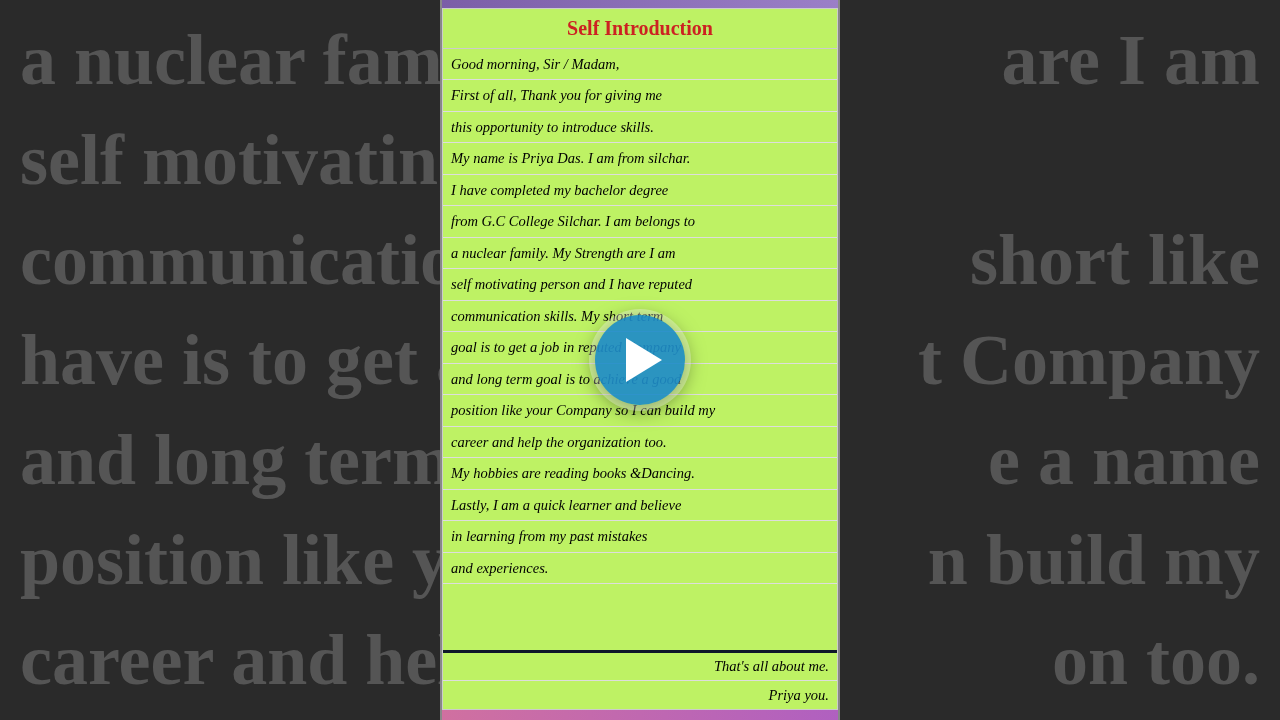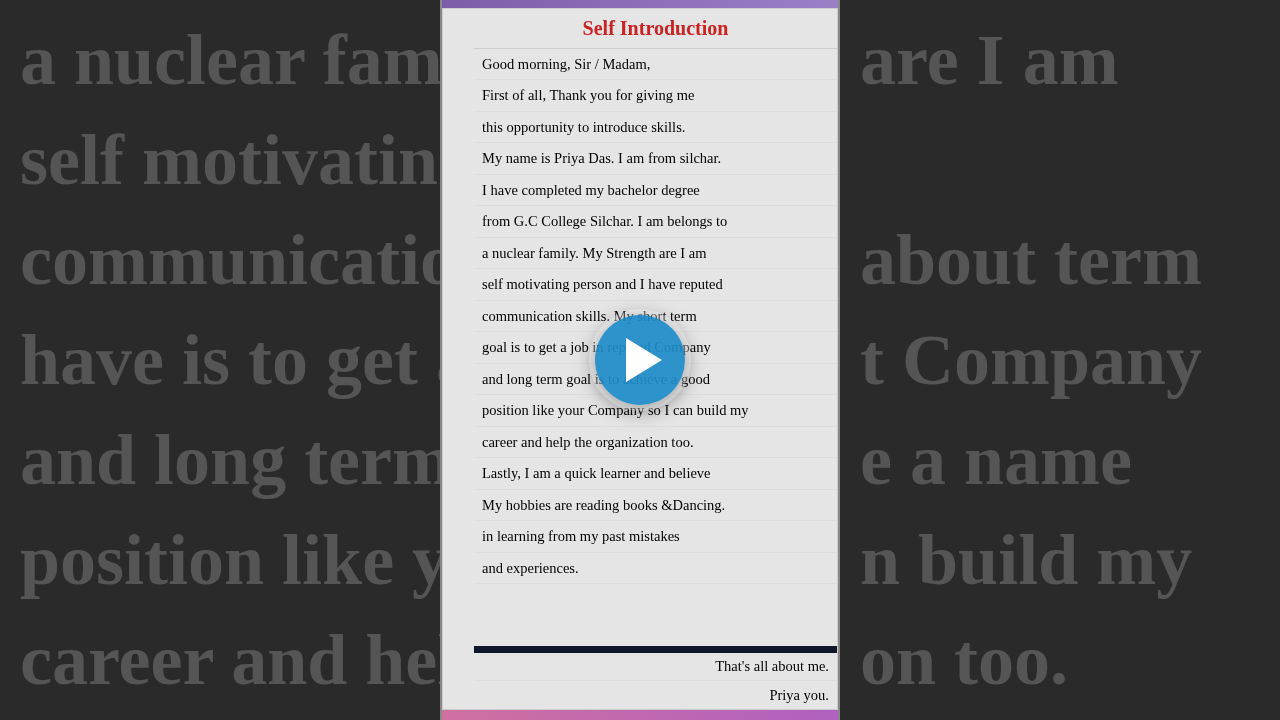--- a/index.html
+++ b/index.html
@@ -42,21 +42,21 @@
       text-align: left;
     }
 
     .bg-center-gap {
       width: 400px;
       flex-shrink: 0;
     }
 
     .bg-right {
       flex: 1;
-      text-align: left;
+      text-align: right;
     }
 
     
     .video-container {
       position: absolute;
       top: 0;
       left: 50%;
       transform: translateX(-50%);
       width: 400px;
       height: 720px;
@@ -70,27 +70,26 @@
     
     .top-bar {
       height: 8px;
       background: linear-gradient(to right, #7b5ea7, #9b7fc7);
       flex-shrink: 0;
     }
 
     
     .document {
       flex: 1;
-      background: #e5e5e5;
+      background: #bef264;
       display: flex;
       flex-direction: column;
       border: 1px solid #ccc;
       margin: 0;
       position: relative;
-      padding-left: 31px;
     }
 
     .doc-title {
       text-align: center;
       color: #cc2222;
       font-size: 20px;
       font-weight: bold;
       padding: 8px 4px;
       border-bottom: 1px solid #ccc;
       font-family: serif;
@@ -104,28 +103,30 @@
       color: #000;
       line-height: 1.55;
     }
 
     .doc-line {
       padding: 4px 8px;
       border-bottom: 1px solid #ddd;
       min-height: 28px;
       display: flex;
       align-items: center;
+      font-style: italic;
     }
 
     .doc-line:last-child {
       border-bottom: none;
     }
 
     .doc-footer {
-      border-top: 7px solid #0f172a;
+      border-top: 3px solid #0f172a;
+      font-style: italic;
     }
 
     .doc-footer-line {
       padding: 4px 8px;
       text-align: right;
       font-family: serif;
       font-size: 14.5px;
       color: #000;
       border-bottom: 1px solid #ddd;
       min-height: 28px;
@@ -181,21 +182,21 @@
     <span class="bg-center-gap"></span>
     <span class="bg-right">are I am</span>
   </div>
   <div class="bg-row">
     <span class="bg-left">self motivating</span>
     <span class="bg-center-gap"></span>
   </div>
   <div class="bg-row">
     <span class="bg-left">communication</span>
     <span class="bg-center-gap"></span>
-    <span class="bg-right">about term</span>
+    <span class="bg-right">short like</span>
   </div>
   <div class="bg-row">
     <span class="bg-left">have is to get a</span>
     <span class="bg-center-gap"></span>
     <span class="bg-right">t Company</span>
   </div>
   <div class="bg-row">
     <span class="bg-left">and long term</span>
     <span class="bg-center-gap"></span>
     <span class="bg-right">e a name</span>
@@ -225,22 +226,22 @@
       <div class="doc-line">My name is Priya Das. I am from silchar.</div>
       <div class="doc-line">I have completed my bachelor degree</div>
       <div class="doc-line">from G.C College Silchar. I am belongs to</div>
       <div class="doc-line">a nuclear family.  My Strength are I am</div>
       <div class="doc-line">self motivating person and I have reputed</div>
       <div class="doc-line">communication skills. My short term</div>
       <div class="doc-line">goal is to get a job in reputed Company</div>
       <div class="doc-line">and long term goal is to achieve a good</div>
       <div class="doc-line">position like your Company so I can build my</div>
       <div class="doc-line">career and help the organization too.</div>
+      <div class="doc-line">My hobbies are reading books &amp;Dancing.</div>
       <div class="doc-line">Lastly, I am a quick learner and believe</div>
-      <div class="doc-line">My hobbies are reading books &amp;Dancing.</div>
       <div class="doc-line">in learning from my past mistakes</div>
       <div class="doc-line">and experiences.</div>
       <div class="doc-line">&nbsp;</div>
     </div>
 
     <div class="doc-footer">
       <div class="doc-footer-line">That's all about me.</div>
       <div class="doc-footer-line">Priya you.</div>
     </div>
   </div>

